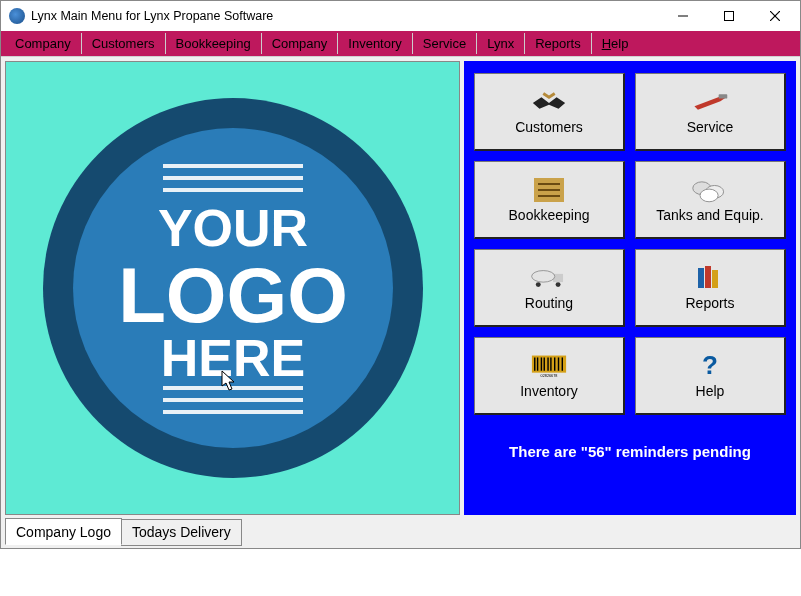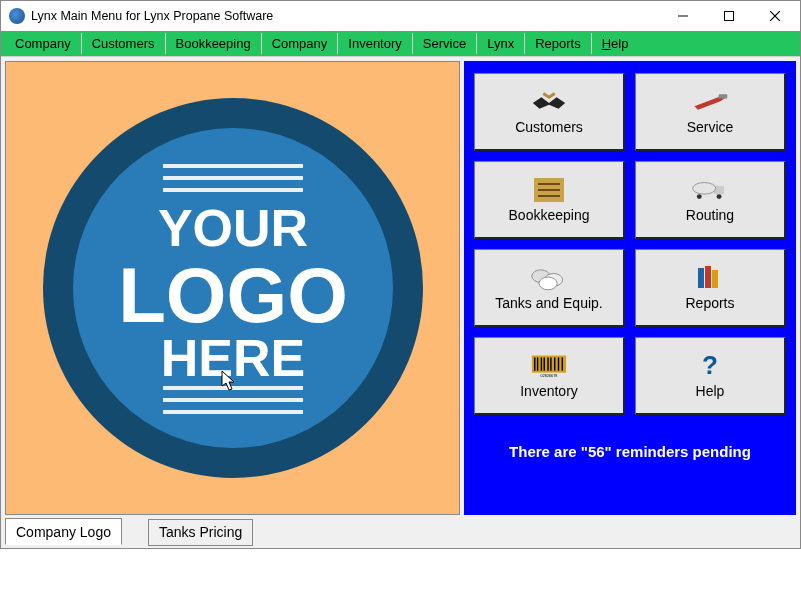--- a/index.html
+++ b/index.html
@@ -3,33 +3,33 @@
 <meta charset="utf-8">
 <style>
   * { box-sizing: border-box; margin: 0; padding: 0; font-family: "Segoe UI", Tahoma, sans-serif; }
   body { background: #fff; width: 801px; height: 596px; overflow: hidden; }
   .window { width: 801px; height: 549px; border: 1px solid #888; background: #fff; display: flex; flex-direction: column; }
   .titlebar { height: 30px; display: flex; align-items: center; background: #fff; padding: 0 2px 0 8px; }
   .titlebar .app-icon { width: 16px; height: 16px; border-radius: 50%; background: radial-gradient(circle at 40% 40%, #4a90d9, #1b4f8a); margin-right: 6px; }
   .titlebar .title { flex: 1; font-size: 12.5px; color: #000; }
   .win-btns { display: flex; }
   .win-btn { width: 46px; height: 30px; display: flex; align-items: center; justify-content: center; font-size: 15px; color: #000; }
-  .menubar { display: flex; background: #22c55e; padding: 2px 4px; font-size: 13px; border-bottom: 1px solid #d0d0d0; }
+  .menubar { display: flex; background: #be185d; padding: 2px 4px; font-size: 13px; border-bottom: 1px solid #d0d0d0; }
   .menu-item { padding: 3px 10px; cursor: pointer; border-right: 1px solid #ccc; }
   .menu-item:last-child { border-right: none; }
   .menu-item .ul { text-decoration: underline; }
   .content { flex: 1; display: flex; background: #f0f0f0; }
   .left-panel { width: 455px; background: #fff; margin: 4px 2px 4px 4px; border: 1px solid #888; display: flex; flex-direction: column; }
-  .logo-area { flex: 1; display: flex; align-items: center; justify-content: center; background: #fdba74; position: relative; }
+  .logo-area { flex: 1; display: flex; align-items: center; justify-content: center; background: #5eead4; position: relative; }
   .right-panel { flex: 1; background: #0000ff; margin: 4px 4px 4px 2px; padding: 12px 10px; display: flex; flex-direction: column; }
   .grid { display: grid; grid-template-columns: 1fr 1fr; gap: 10px; }
   .tile { background: #e6e6e6; border: 1px solid #777; border-right: 2px solid #222; border-bottom: 2px solid #222; height: 78px; display: flex; flex-direction: column; align-items: center; justify-content: center; cursor: pointer; font-size: 14px; color: #000; gap: 4px; overflow: hidden; white-space: nowrap; }
   .tile-icon { width: 38px; height: 26px; display: flex; align-items: center; justify-content: center; }
   .status-msg { color: #fff; font-weight: bold; text-align: center; margin-top: 28px; font-size: 15px; }
-  .tabs { display: flex; padding: 0 4px 2px 4px; background: #f0f0f0; gap: 27px; }
+  .tabs { display: flex; padding: 0 4px 2px 4px; background: #f0f0f0; }
   .tab { padding: 4px 10px; border: 1px solid #888; background: #f0f0f0; font-size: 14px; margin-right: -1px; cursor: pointer; }
   .tab.active { background: #fff; border-bottom: 1px solid #fff; position: relative; top: -1px; padding-top: 5px;}
   .cursor { position: absolute; left: 215px; top: 308px; pointer-events: none; }
 </style>
 </head>
 <body>
 
 <div class="window">
   <div class="titlebar">
     <div class="app-icon"></div>
@@ -120,39 +120,39 @@
                 <line x1="6" y1="8" x2="28" y2="8" stroke="#6b4b12" stroke-width="2"></line>
                 <line x1="6" y1="14" x2="28" y2="14" stroke="#6b4b12" stroke-width="2"></line>
                 <line x1="6" y1="20" x2="28" y2="20" stroke="#6b4b12" stroke-width="2"></line>
               </svg>
           </div>
           <span>Bookkeeping</span>
         </div>
 
         <div class="tile">
           <div class="tile-icon">
+            <svg width="42" height="28" viewBox="0 0 42 28">
+                <ellipse cx="12" cy="12" rx="10" ry="7" fill="#ddd" stroke="#888"></ellipse>
+                <ellipse cx="26" cy="16" rx="10" ry="7" fill="#eee" stroke="#888"></ellipse>
+                <ellipse cx="20" cy="20" rx="10" ry="7" fill="#fff" stroke="#888"></ellipse>
+              </svg>
+          </div>
+          <span>Tanks and Equip.</span>
+        </div>
+
+        <div class="tile">
+          <div class="tile-icon">
             <svg width="46" height="26" viewBox="0 0 46 26">
                 <rect x="28" y="8" width="12" height="10" fill="#ccc"></rect>
                 <ellipse cx="16" cy="11" rx="14" ry="7" fill="#e4e4e4" stroke="#888"></ellipse>
                 <circle cx="10" cy="21" r="3" fill="#333"></circle>
                 <circle cx="34" cy="21" r="3" fill="#333"></circle>
               </svg>
           </div>
           <span>Routing</span>
-        </div>
-
-        <div class="tile">
-          <div class="tile-icon">
-            <svg width="42" height="28" viewBox="0 0 42 28">
-                <ellipse cx="12" cy="12" rx="10" ry="7" fill="#ddd" stroke="#888"></ellipse>
-                <ellipse cx="26" cy="16" rx="10" ry="7" fill="#eee" stroke="#888"></ellipse>
-                <ellipse cx="20" cy="20" rx="10" ry="7" fill="#fff" stroke="#888"></ellipse>
-              </svg>
-          </div>
-          <span>Tanks and Equip.</span>
         </div>
 
         <div class="tile">
           <div class="tile-icon">
             <svg width="30" height="28" viewBox="0 0 30 28">
                 <rect x="3" y="4" width="6" height="20" fill="#1e62a8"></rect>
                 <rect x="10" y="2" width="6" height="22" fill="#c0392b"></rect>
                 <rect x="17" y="6" width="6" height="18" fill="#d4a017"></rect>
               </svg>
           </div>
@@ -189,15 +189,15 @@
           <span>Help</span>
         </div>
 
       </div>
       <div class="status-msg" id="status-msg">There are "56" reminders pending</div>
     </div>
   </div>
 
   <div class="tabs">
     <div class="tab active"><span>Company Logo</span></div>
-    <div class="tab"><span>Tanks Pricing</span></div>
+    <div class="tab"><span>Todays Delivery</span></div>
   </div>
 </div>
 
 </body></html>

